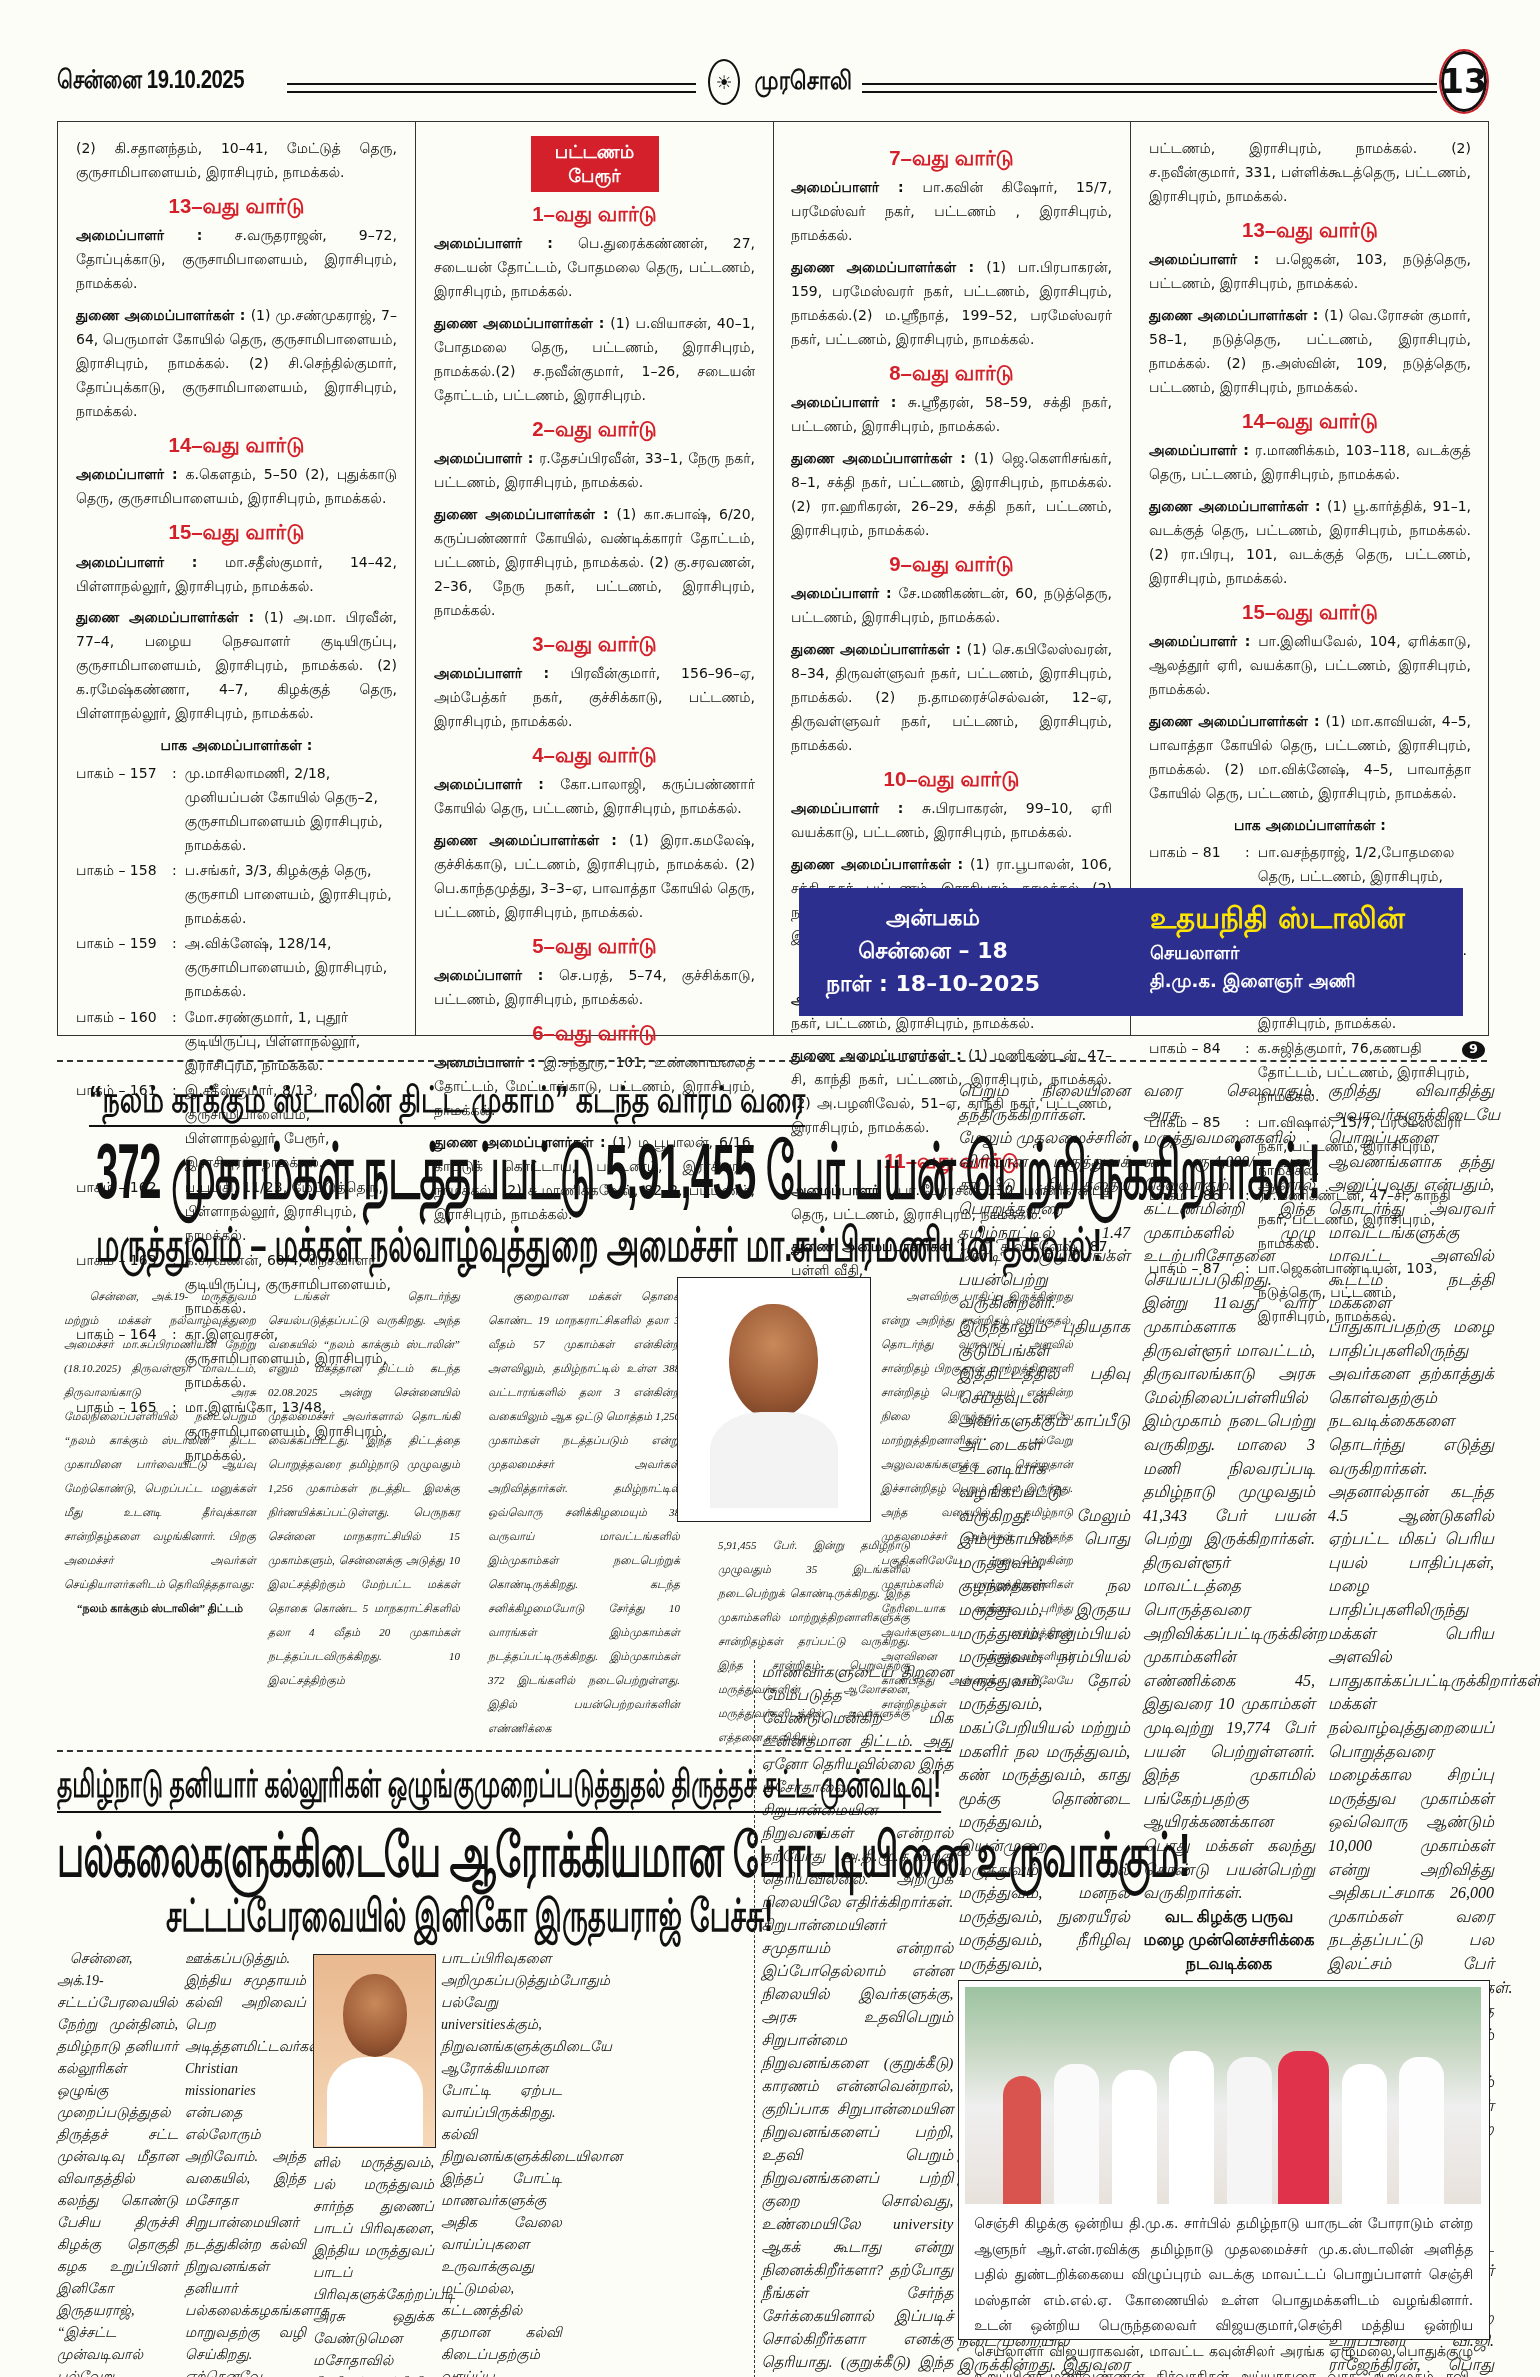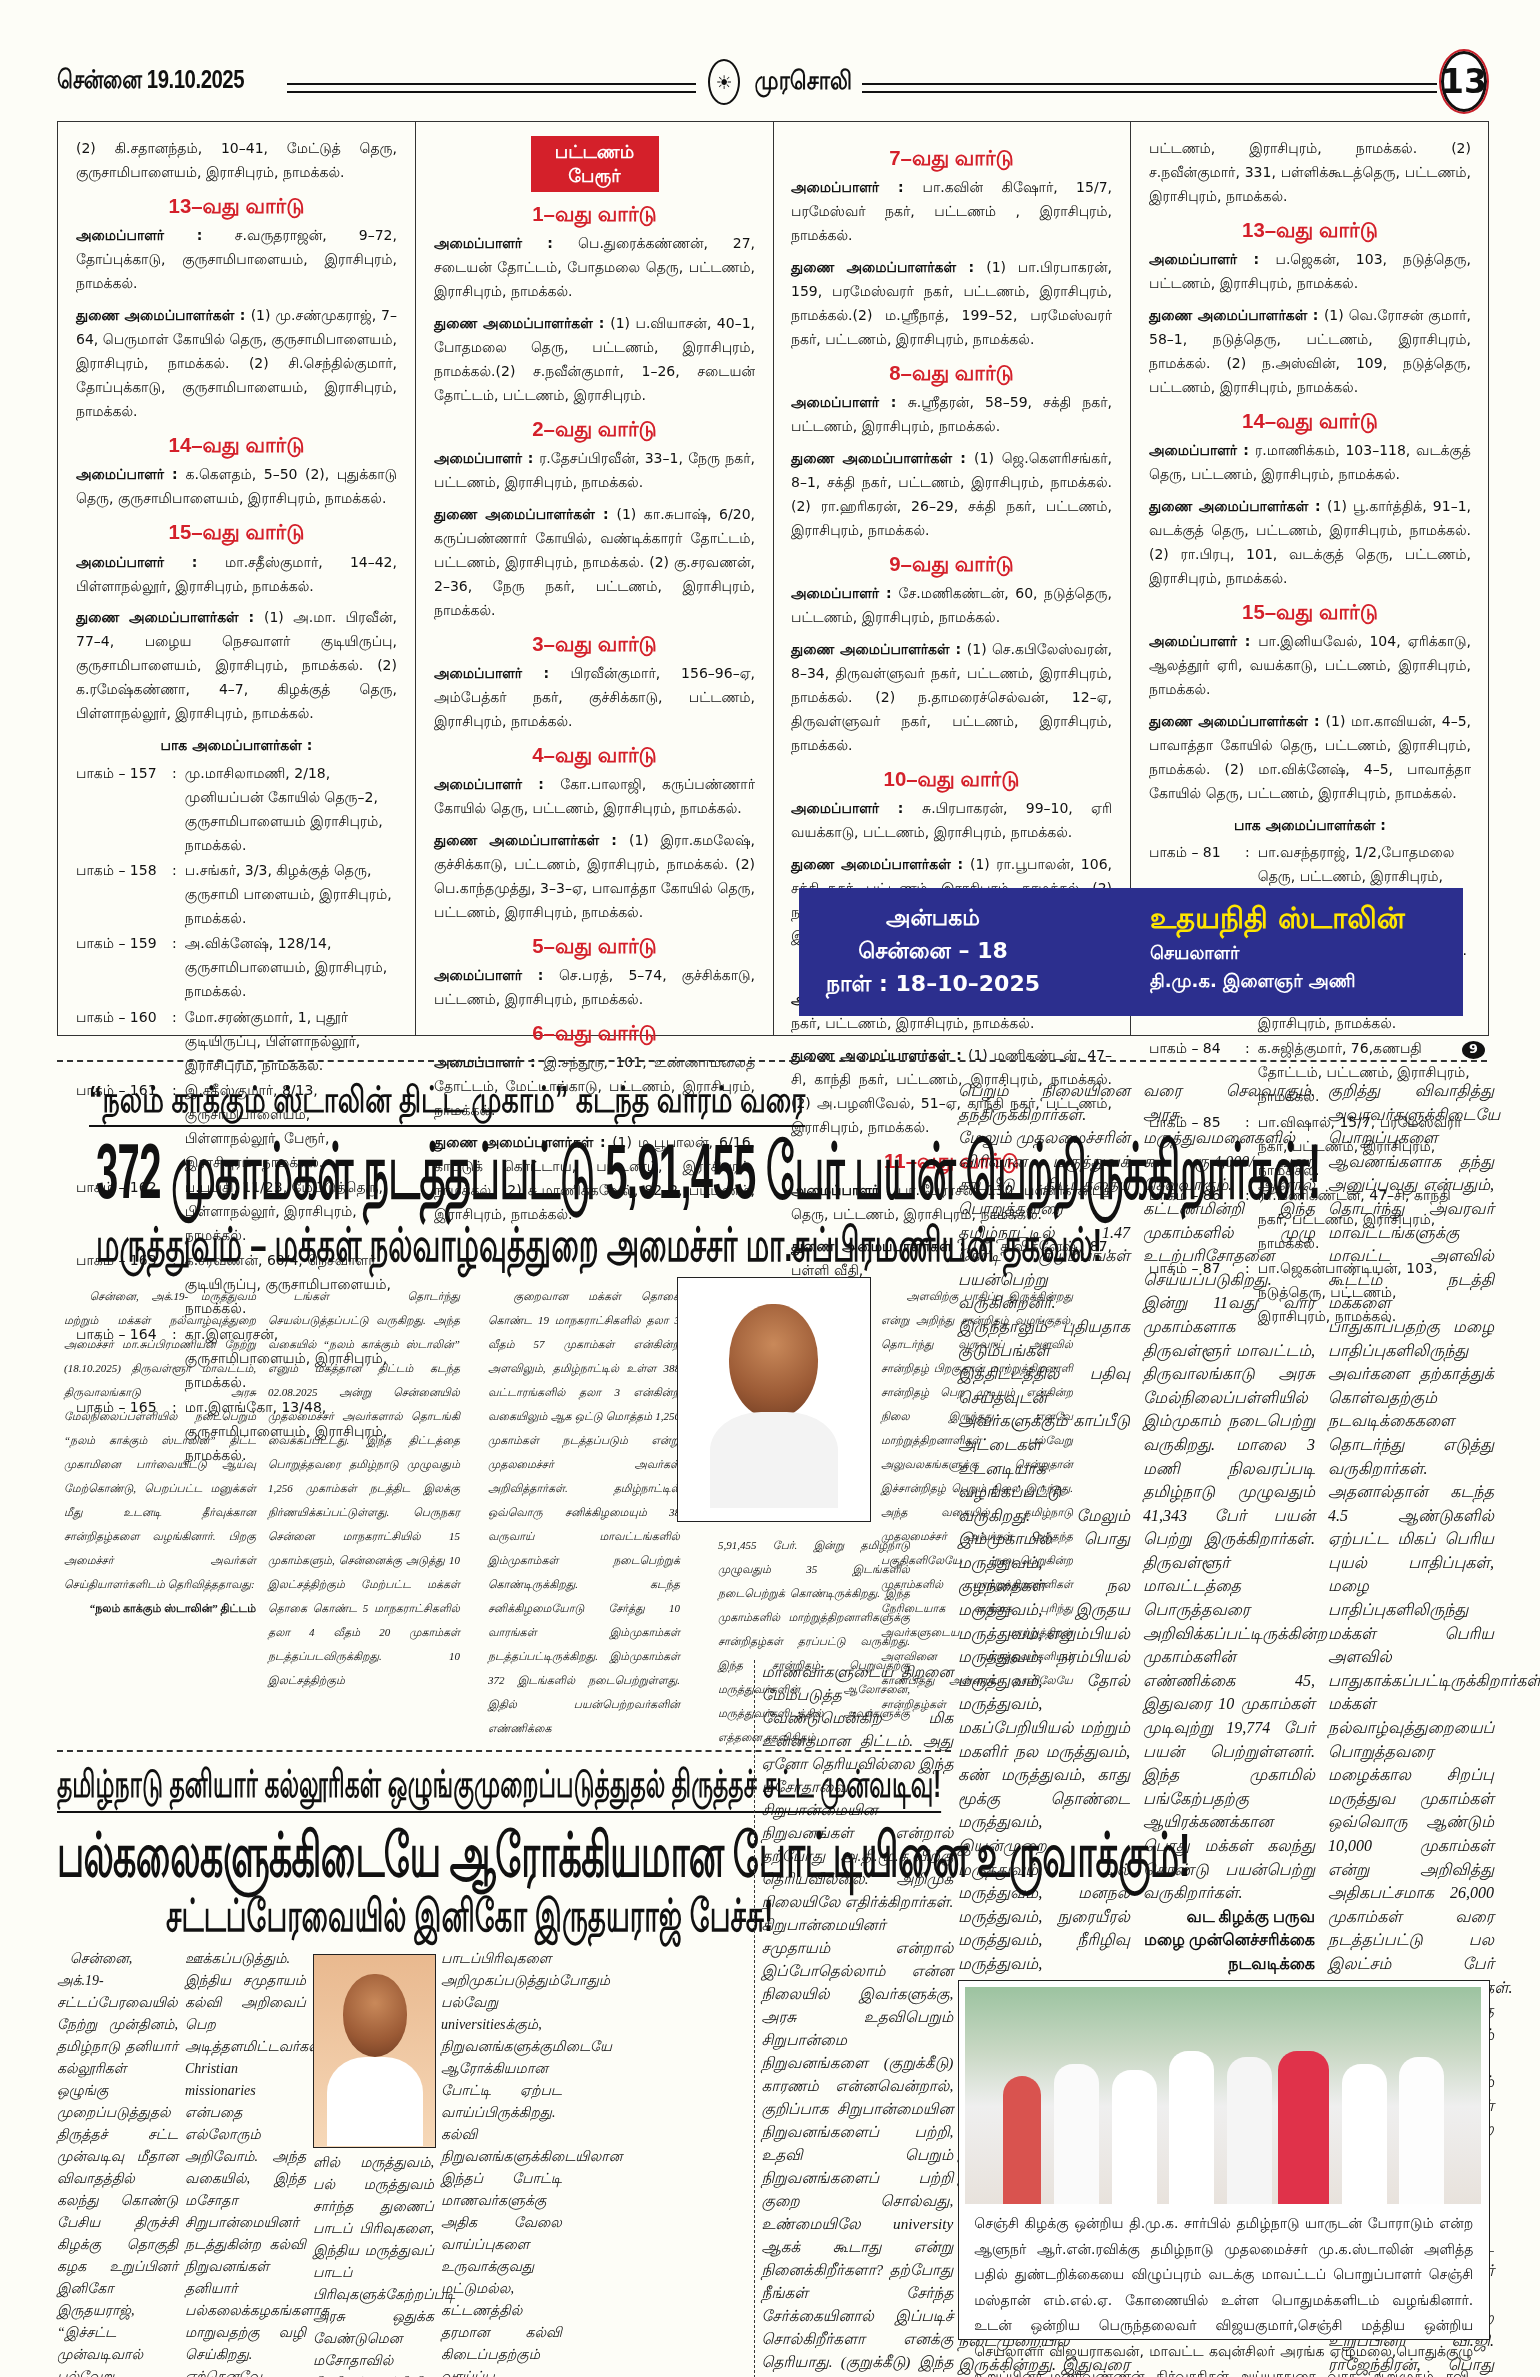--- a/index.html
+++ b/index.html
@@ -34,21 +34,21 @@
   .bluebox .r .n{color:#ffe600;font-size:29px;font-weight:bold;}
   .bluebox .r .s{font-size:18px;font-weight:bold;line-height:28px;}
   .circ9{left:1462px;top:1041px;width:23px;height:18px;background:#111;color:#fff;border-radius:50%;font-weight:bold;text-align:center;font-size:12.8px;}
   .dash{border-top:2.6px dashed #333;}
   
   .kick{font-family:"Liberation Sans",sans-serif;font-weight:bold;font-size:36px;transform:scaleX(.75);transform-origin:left;border-bottom:2.6px solid #111;white-space:nowrap;}
   .h1{font-family:"Liberation Sans",sans-serif;font-weight:bold;font-size:77px;line-height:83px;transform:scaleX(.52);transform-origin:left;white-space:nowrap;letter-spacing:-1.3px;}
   .h2{font-family:"Liberation Sans",sans-serif;font-weight:bold;font-size:47px;transform:scaleX(.62);transform-origin:left;white-space:nowrap;}
   .body{font-family:"Liberation Serif",serif;font-style:italic;font-size:11px;line-height:24px;text-align:justify;}
   .body p{margin:0;text-indent:25.5px;}
-  .body .sh{font-weight:bold;font-style:normal;text-align:right;text-indent:0;}
+  .body .sh{font-weight:bold;font-style:normal;text-align:center;text-indent:0;}
   .photo{background:#fff;border:1.3px solid #222;}
   .face{border-radius:48% 48% 50% 50%;background:radial-gradient(circle at 50% 35%,#c9895a 0,#9b5a35 60%,#6d3b22 100%);}
   .caption{font-size:14px;line-height:25.5px;text-align:justify;padding:0 15.3px;}
 </style>
 </head>
 <body>
 
 <div class="abs mast">
   <div class="date">சென்னை 19.10.2025</div>
   <div class="rule r1"></div>

